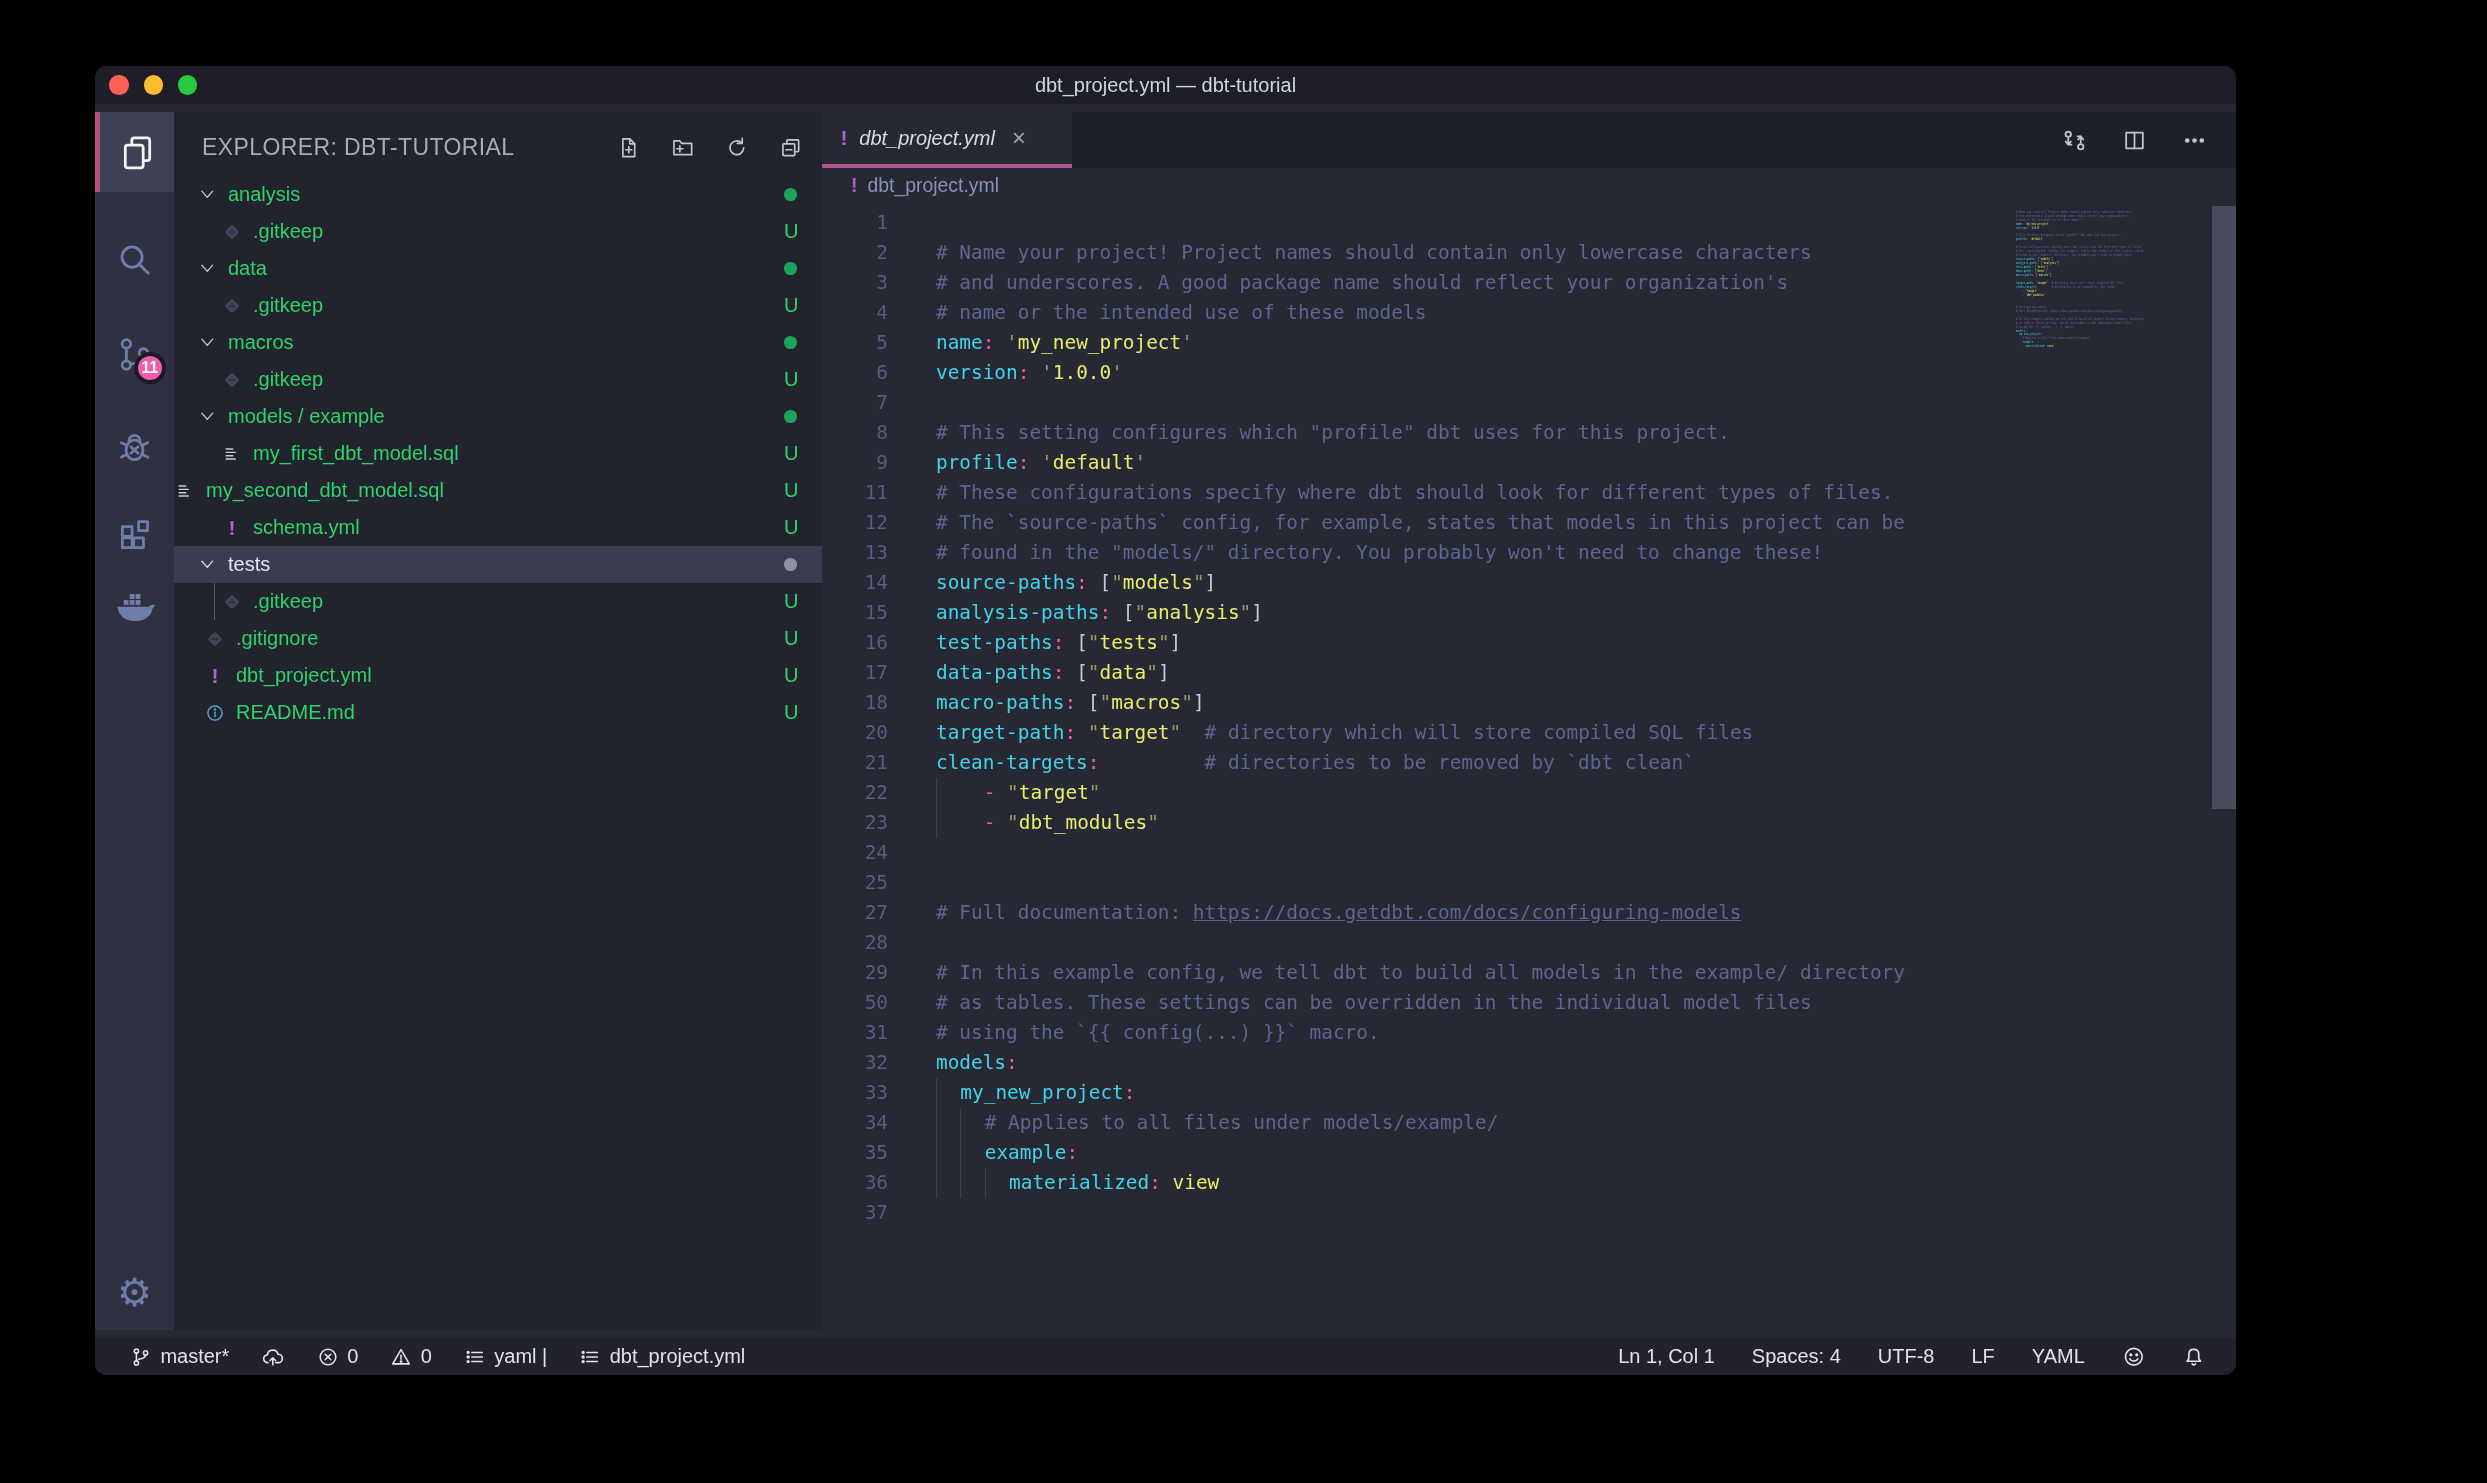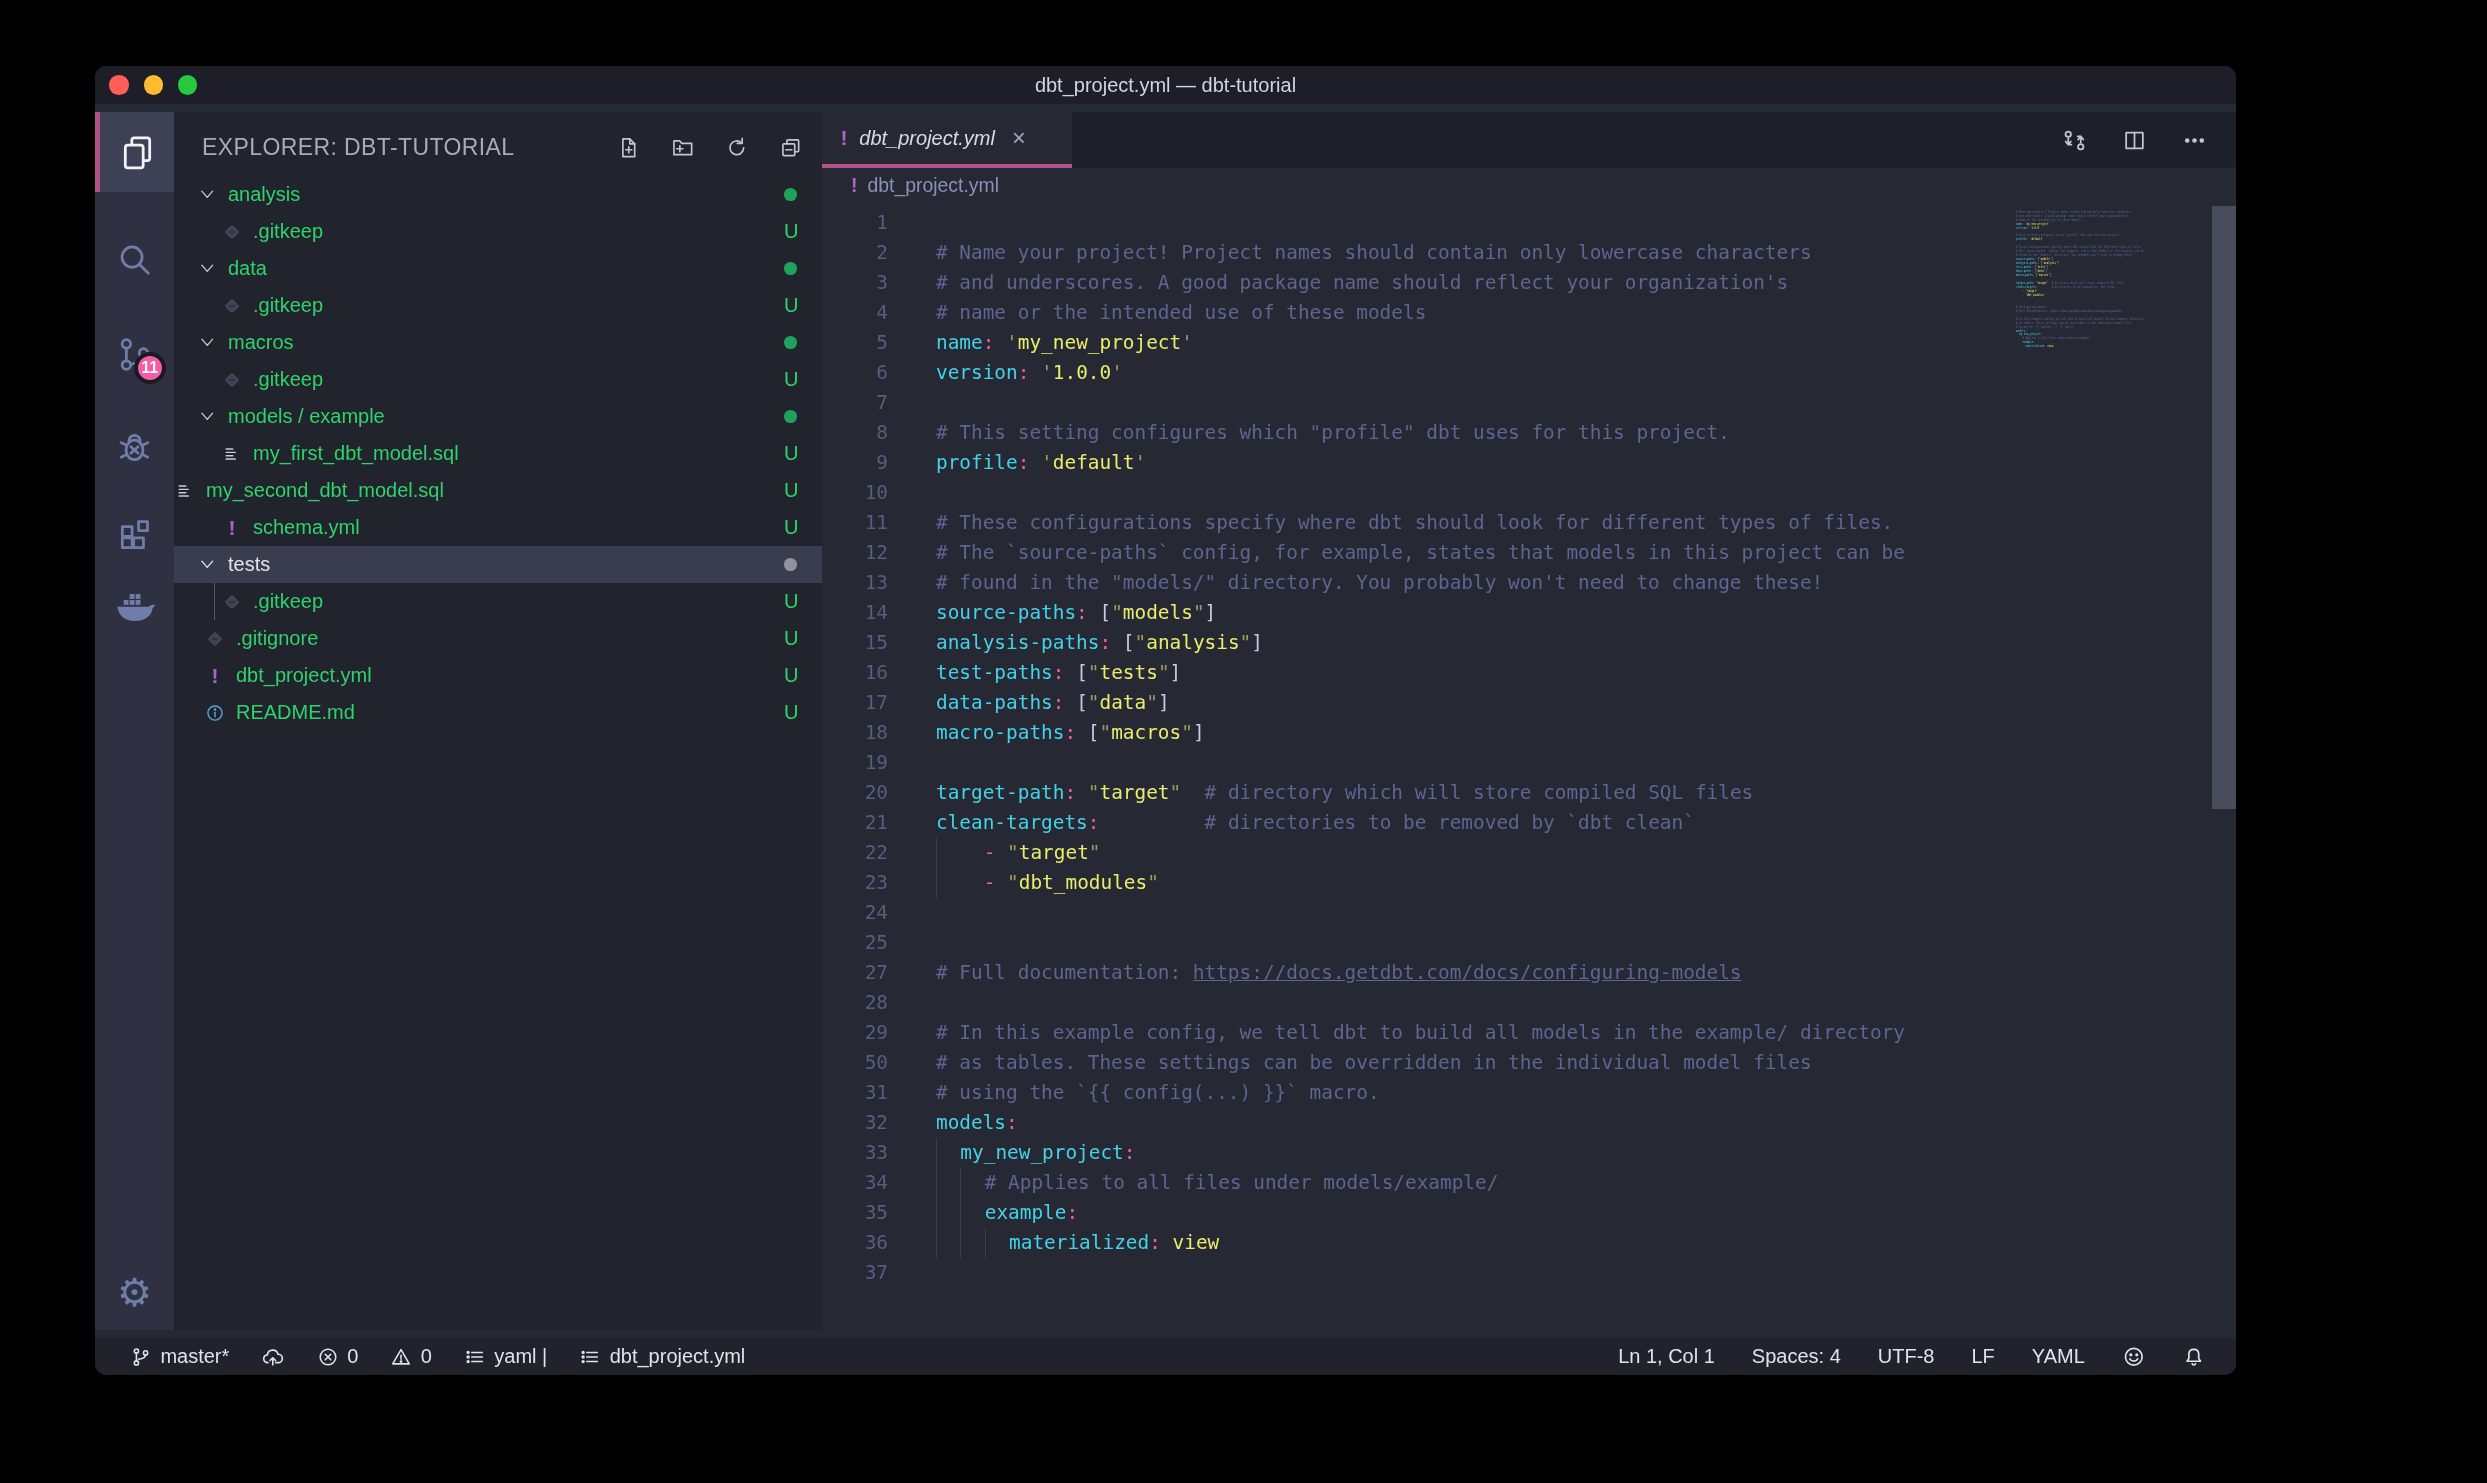--- a/index.html
+++ b/index.html
@@ -416,30 +416,28 @@
         <div class="lines" id="lines">
             <div class="line"><span class="ln">1</span><span class="lc"></span></div>
             <div class="line"><span class="ln">2</span><span class="lc"><span class="cm"># Name your project! Project names should contain only lowercase characters</span></span></div>
             <div class="line"><span class="ln">3</span><span class="lc"><span class="cm"># and underscores. A good package name should reflect your organization's</span></span></div>
             <div class="line"><span class="ln">4</span><span class="lc"><span class="cm"># name or the intended use of these models</span></span></div>
             <div class="line"><span class="ln">5</span><span class="lc"><span class="k">name</span><span class="p">:</span><span class="w"> </span><span class="q">'</span><span class="s">my_new_project</span><span class="q">'</span></span></div>
             <div class="line"><span class="ln">6</span><span class="lc"><span class="k">version</span><span class="p">:</span><span class="w"> </span><span class="q">'</span><span class="s">1.0.0</span><span class="q">'</span></span></div>
             <div class="line"><span class="ln">7</span><span class="lc"></span></div>
             <div class="line"><span class="ln">8</span><span class="lc"><span class="cm"># This setting configures which "profile" dbt uses for this project.</span></span></div>
             <div class="line"><span class="ln">9</span><span class="lc"><span class="k">profile</span><span class="p">:</span><span class="w"> </span><span class="q">'</span><span class="s">default</span><span class="q">'</span></span></div>
-            <div class="line"><span class="ln">10</span><span class="lc"></span></div>
             <div class="line"><span class="ln">11</span><span class="lc"><span class="cm"># These configurations specify where dbt should look for different types of files.</span></span></div>
             <div class="line"><span class="ln">12</span><span class="lc"><span class="cm"># The `source-paths` config, for example, states that models in this project can be</span></span></div>
             <div class="line"><span class="ln">13</span><span class="lc"><span class="cm"># found in the "models/" directory. You probably won't need to change these!</span></span></div>
             <div class="line"><span class="ln">14</span><span class="lc"><span class="k">source-paths</span><span class="p">:</span><span class="w"> </span><span class="b">[</span><span class="q">"</span><span class="s">models</span><span class="q">"</span><span class="b">]</span></span></div>
             <div class="line"><span class="ln">15</span><span class="lc"><span class="k">analysis-paths</span><span class="p">:</span><span class="w"> </span><span class="b">[</span><span class="q">"</span><span class="s">analysis</span><span class="q">"</span><span class="b">]</span></span></div>
             <div class="line"><span class="ln">16</span><span class="lc"><span class="k">test-paths</span><span class="p">:</span><span class="w"> </span><span class="b">[</span><span class="q">"</span><span class="s">tests</span><span class="q">"</span><span class="b">]</span></span></div>
             <div class="line"><span class="ln">17</span><span class="lc"><span class="k">data-paths</span><span class="p">:</span><span class="w"> </span><span class="b">[</span><span class="q">"</span><span class="s">data</span><span class="q">"</span><span class="b">]</span></span></div>
             <div class="line"><span class="ln">18</span><span class="lc"><span class="k">macro-paths</span><span class="p">:</span><span class="w"> </span><span class="b">[</span><span class="q">"</span><span class="s">macros</span><span class="q">"</span><span class="b">]</span></span></div>
-            <div class="line"><span class="ln">19</span><span class="lc"></span></div>
             <div class="line"><span class="ln">20</span><span class="lc"><span class="k">target-path</span><span class="p">:</span><span class="w"> </span><span class="q">"</span><span class="s">target</span><span class="q">"</span><span class="w">  </span><span class="cm"># directory which will store compiled SQL files</span></span></div>
             <div class="line"><span class="ln">21</span><span class="lc"><span class="k">clean-targets</span><span class="p">:</span><span class="w">         </span><span class="cm"># directories to be removed by `dbt clean`</span></span></div>
             <div class="line"><span class="ln">22</span><span class="lc"><span class="ig">    </span><span class="p">-</span><span class="w"> </span><span class="q">"</span><span class="s">target</span><span class="q">"</span></span></div>
             <div class="line"><span class="ln">23</span><span class="lc"><span class="ig">    </span><span class="p">-</span><span class="w"> </span><span class="q">"</span><span class="s">dbt_modules</span><span class="q">"</span></span></div>
             <div class="line"><span class="ln">24</span><span class="lc"></span></div>
             <div class="line"><span class="ln">25</span><span class="lc"></span></div>
             <div class="line"><span class="ln">27</span><span class="lc"><span class="cm"># Full documentation: </span><span class="cmu">https://docs.getdbt.com/docs/configuring-models</span></span></div>
             <div class="line"><span class="ln">28</span><span class="lc"></span></div>
             <div class="line"><span class="ln">29</span><span class="lc"><span class="cm"># In this example config, we tell dbt to build all models in the example/ directory</span></span></div>
             <div class="line"><span class="ln">50</span><span class="lc"><span class="cm"># as tables. These settings can be overridden in the individual model files</span></span></div>

